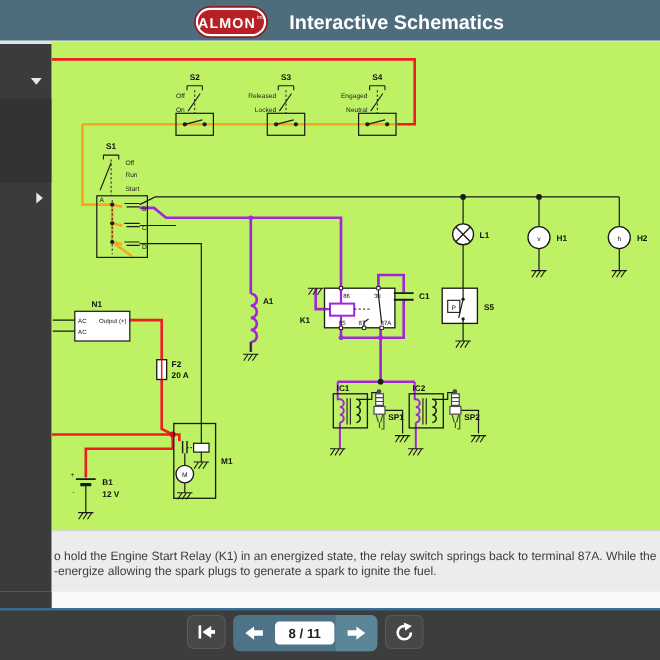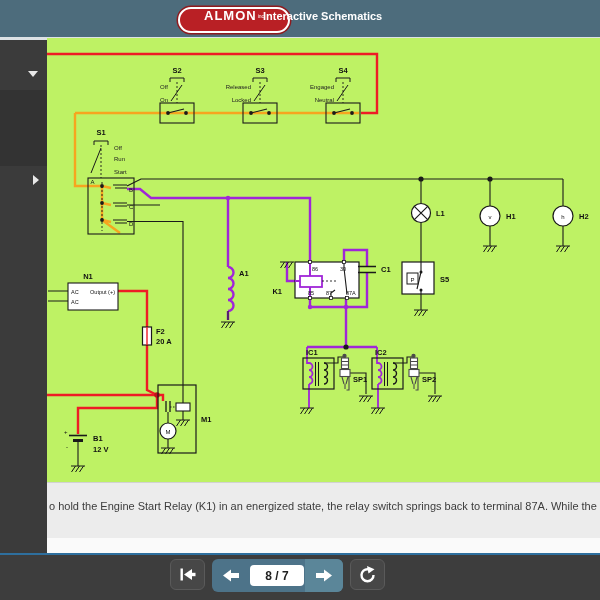--- a/index.html
+++ b/index.html
@@ -1,26 +1,26 @@
 <!DOCTYPE html>
 <html><head>
 <meta charset="utf-8">
 <style>
   html,body{margin:0;padding:0;}
   body{width:600px;height:600px;position:relative;overflow:hidden;background:#fff;
        font-family:"Liberation Sans",sans-serif;}
   
   .header{position:absolute;left:0;top:0;width:600px;height:37px;background:#4d6c7c;}
   .header-gap{position:absolute;left:0;top:37px;width:600px;height:3px;background:#dde2e5;}
-  .logo{position:absolute;left:178px;top:7px;height:22px;padding:0 24px;background:#b92025;
+  .logo{position:absolute;left:178px;top:7px;height:22px;padding:0 0;background:#b92025;
         border:2px solid #fff;border-radius:13px;box-shadow:0 0 0 1.5px #8f1a1e;
-        display:flex;align-items:flex-start;}
+        display:flex;align-items:center;}
   .logo-txt{color:#fff;font-weight:bold;font-size:13px;letter-spacing:1px;line-height:1;}
   .logo-sub{color:#fff;font-size:5px;margin-left:1px;align-self:flex-start;margin-top:4px;}
-  .title{position:absolute;left:263px;top:10px;color:#fff;font-weight:bold;font-size:11px;}
+  .title{position:absolute;left:263px;top:10px;color:#fff;font-weight:bold;font-size:18px;}
   
   .sidebar{position:absolute;left:0;top:40px;width:47px;height:513px;background:#3b3b3b;}
   .sb-sec2{position:absolute;left:0;top:50px;width:47px;height:76px;background:#333;}
   .tri-down{position:absolute;left:28px;top:31px;width:0;height:0;
             border-left:5px solid transparent;border-right:5px solid transparent;
             border-top:6px solid #e8e8e8;}
   .tri-right{position:absolute;left:33px;top:135px;width:0;height:0;
              border-top:5px solid transparent;border-bottom:5px solid transparent;
              border-left:6px solid #e8e8e8;}
   
@@ -304,39 +304,40 @@
     <path d="M183,411 V420 M168,412 V423 M168,439 V448" stroke="#1a1a1a" stroke-width="1.1"></path>
     <circle cx="168" cy="431" r="8" fill="#fff" stroke="#1a1a1a" stroke-width="1.2"></circle>
     <text class="sm" x="168" y="433.5" text-anchor="middle">M</text>
     <text class="lbl" x="201" y="422">M1</text>
   </g>
 </svg>
 </div>
 
 <div class="desc">
   <div>o hold the Engine Start Relay (K1) in an energized state, the relay switch springs back to terminal 87A. While the engin</div>
+  <div>-energize allowing the spark plugs to generate a spark to ignite the fuel.</div>
 </div>
 <div class="white-strip"></div>
 <div class="white-strip-left"></div>
 
 <div class="navbar">
   <div class="btn-dark" style="left:170px;top:4px;">
     <svg width="17" height="13" viewBox="0 0 17 13">
       <rect x="1.5" y="0.5" width="2.4" height="12" fill="#fff"></rect>
       <polygon points="5,6.5 13,1 13,12" fill="#fff"></polygon>
       <rect x="12" y="4.8" width="4.5" height="3.4" fill="#fff"></rect>
     </svg>
   </div>
   <div class="pager">
     <div class="pager-prev">
       <svg width="18" height="13" viewBox="0 0 18 13">
         <polygon points="1,6.5 9,0.5 9,4 17,4 17,9 9,9 9,12.5" fill="#fff"></polygon>
       </svg>
     </div>
-    <div class="page-box">8 / 7</div>
+    <div class="page-box">8 / 11</div>
     <div class="pager-next">
       <svg width="18" height="13" viewBox="0 0 18 13">
         <polygon points="17,6.5 9,0.5 9,4 1,4 1,9 9,9 9,12.5" fill="#fff"></polygon>
       </svg>
     </div>
   </div>
   <div class="btn-dark" style="left:350px;top:4px;">
     <svg width="18" height="18" viewBox="0 0 18 18">
       <path d="M14.5,9 A6,6 0 1 1 9,3.2" stroke="#fff" stroke-width="2.4" fill="none"></path>
       <polygon points="8,0 15.5,3.2 9.5,7.5" fill="#fff"></polygon>

